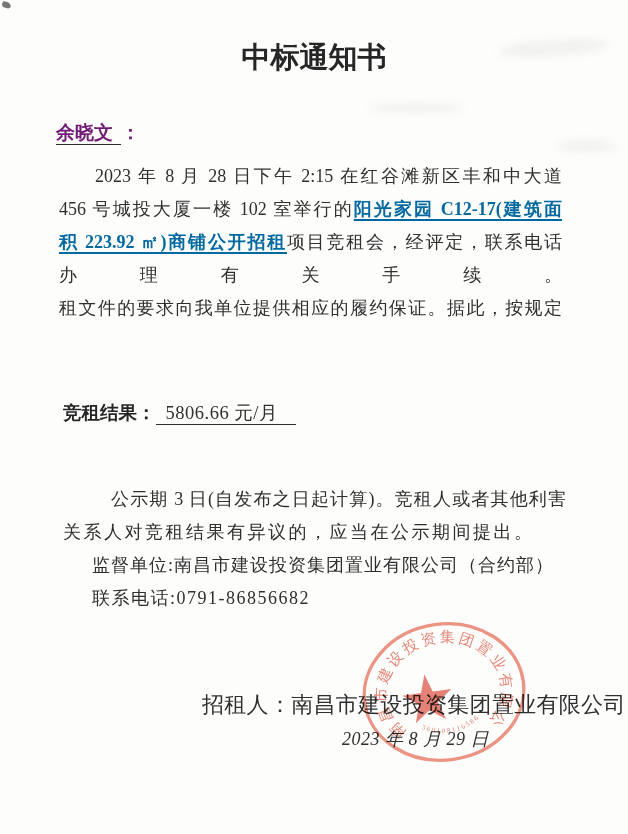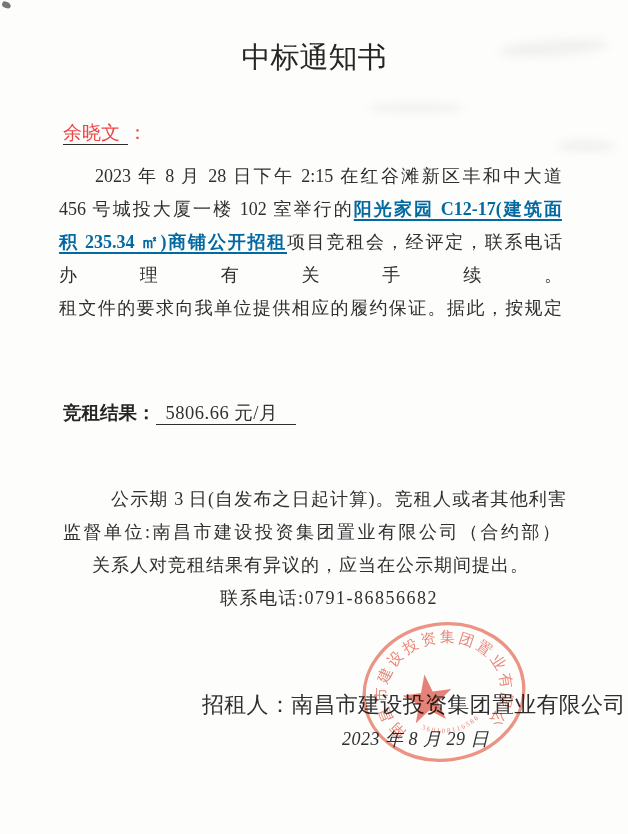--- a/index.html
+++ b/index.html
@@ -12,26 +12,26 @@
   
   .speck { position:absolute; left:2px; top:2px; width:9px; height:6px;
     background:#555; border-radius:40% 60% 50% 50%; transform:rotate(20deg); opacity:.8; }
   .smudge { position:absolute; background:rgba(90,90,90,.07); filter:blur(4px); border-radius:50%; }
   .smudge.s1 { left:498px; top:40px; width:112px; height:16px; transform:rotate(-4deg); }
   .smudge.s2 { left:368px; top:103px; width:96px; height:10px; }
   .smudge.s3 { left:556px; top:140px; width:60px; height:12px; }
 
   .title {
     position:absolute; left:0; top:40px; width:100%;
-    text-align:center; font-size:29px; font-weight:normal; color:#262626;
+    text-align:center; font-size:29px; font-weight:bold; color:#262626;
     line-height:34px;
   }
   .addressee {
-    position:absolute; left:63px; top:120px; font-size:19px; font-weight:normal;
-    color:#ef4444;
+    position:absolute; left:56px; top:120px; font-size:19px; font-weight:bold;
+    color:#701a75;
   }
   .addressee .name { border-bottom:1.6px solid #2b2b2b; padding:0 8px 1px 0; }
 
   .para1 { position:absolute; left:59px; top:160px; width:503px; }
   .para1 .line { font-size:18px; line-height:33px; text-align:justify;
     text-align-last:justify; white-space:pre-wrap; }
   .para1 .line:nth-child(1) { text-indent:36px; }
   .para1 .line:nth-child(6) { text-align-last:left; }
   .boldseg { font-weight:bold; color:#0369a1;
     text-decoration:underline; text-decoration-thickness:1.6px; text-underline-offset:4px; }
@@ -39,21 +39,21 @@
   .result { position:absolute; left:63px; top:400px; font-size:18.5px; }
   .result .label { font-weight:bold; color:#242424; }
   .result .value { border-bottom:1.6px solid #2f2f2f; padding:0 18px 1px 10px;
     letter-spacing:.5px; white-space:pre; }
 
   .para2 { position:absolute; left:63px; top:475px; width:503px; }
   .para2 .line { font-size:18px; line-height:33px; white-space:pre-wrap; }
   .para2 .line:nth-child(1) { text-indent:48px; text-align:justify; text-align-last:justify;margin-top:8px; }
   .para2 .line:nth-child(2) { letter-spacing:2.5px; }
   .para2 .line:nth-child(3) { text-indent:29px; letter-spacing:1px; }
-  .para2 .line:nth-child(4) { text-indent:29px; letter-spacing:1.5px;text-align:center; }
+  .para2 .line:nth-child(4) { text-indent:29px; letter-spacing:1.5px; }
 
   .sig-line { position:absolute; left:202px; top:690px; font-size:22px; letter-spacing:.3px; }
   .sig-date { position:absolute; left:342px; top:727px; font-size:18px; letter-spacing:.5px; white-space:pre;font-style:italic; }
 
   .seal { position:absolute; left:355px; top:612px; width:184px; height:158px;
     mix-blend-mode:multiply; opacity:.88; filter:blur(.4px); pointer-events:none; }
   .seal text { font-family:"Liberation Serif","DejaVu Serif",serif; }
 </style>
 </head>
 <body>
@@ -65,31 +65,31 @@
   <div class="smudge s2"></div>
   <div class="smudge s3"></div>
 
   <div class="title">中标通知书</div>
 
   <div class="addressee"><span class="name">余晓文</span><span>：</span></div>
 
   <div class="para1">
     <div class="line"><span>2023 年 8 月 28 日下午 2:15 在红谷滩新区丰和中大道</span><span class="boldseg"></span><span></span></div>
     <div class="line"><span>456 号城投大厦一楼 102 室举行的</span><span class="boldseg">阳光家园 C12-17(建筑面</span><span></span></div>
-    <div class="line"><span></span><span class="boldseg">积 235.34 ㎡)商铺公开招租</span><span>项目竞租会，经评定，联系电话</span></div>
+    <div class="line"><span></span><span class="boldseg">积 223.92 ㎡)商铺公开招租</span><span>项目竞租会，经评定，联系电话</span></div>
     <div class="line"><span>办理有关手续。</span><span class="boldseg"></span><span></span></div>
     <div class="line"><span>租文件的要求向我单位提供相应的履约保证。据此，按规定</span><span class="boldseg"></span><span></span></div>
   </div>
 
   <div class="result"><span class="label">竞租结果：</span><span class="value">5806.66 元/月</span></div>
 
   <div class="para2">
     <div class="line">公示期 3 日(自发布之日起计算)。竞租人或者其他利害</div>
+    <div class="line">关系人对竞租结果有异议的，应当在公示期间提出。</div>
     <div class="line">监督单位:南昌市建设投资集团置业有限公司（合约部）</div>
-    <div class="line">关系人对竞租结果有异议的，应当在公示期间提出。</div>
     <div class="line">联系电话:0791-86856682</div>
   </div>
 
   <div class="sig-line">招租人：南昌市建设投资集团置业有限公司</div>
   <div class="sig-date">2023 年 8 月 29 日</div>
 
   <svg class="seal" viewBox="0 0 184 158" aria-hidden="true">
     <g transform="rotate(-8 89 80)">
       <ellipse cx="89" cy="80" rx="80" ry="68" fill="none" stroke="#e8705c" stroke-width="3.4" opacity="0.85"></ellipse>
       <path id="ringPath" d="M 48 115.4 A 58 50 0 1 1 130 115.4" fill="none"></path>

